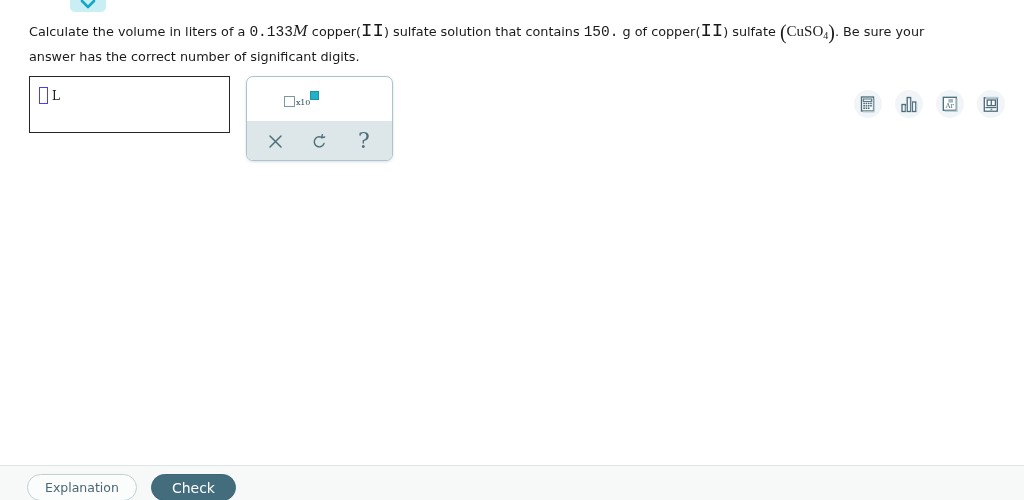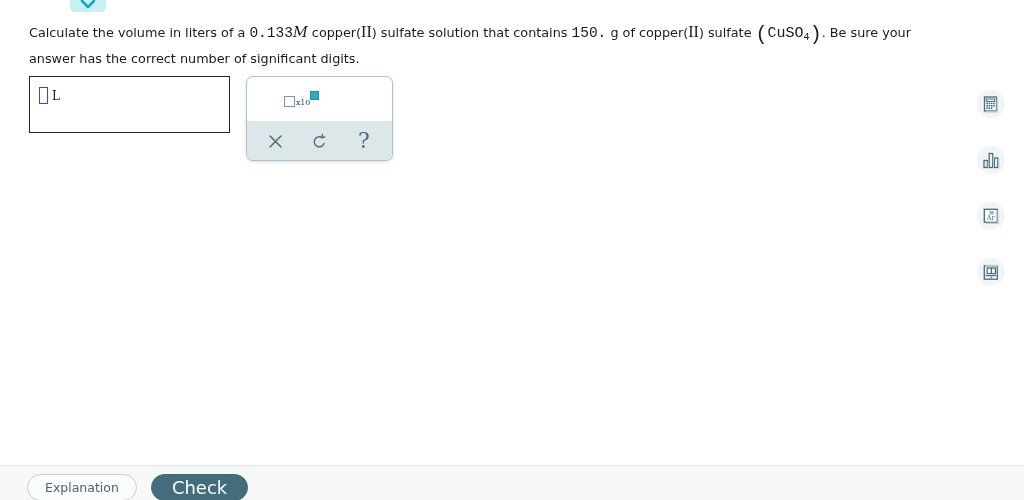--- a/index.html
+++ b/index.html
@@ -33,23 +33,23 @@
     position: absolute;
     left: 29px; top: 21px;
     width: 930px;
     font-size: 12.8px;
     line-height: 21px;
     color: #1a1a1a;
     font-family: "DejaVu Sans", sans-serif;
   }
   .serif { font-family: Liberation Mono, monospace; font-size: 14.5px; }
   .serif-i { font-family: "DejaVu Serif", serif; font-style: italic; font-size: 14.5px; }
-  .rm { font-family: Liberation Serif, serif; font-size: 16px; font-style: normal; }
+  .rm { font-family: Liberation Mono, monospace; font-size: 19px; font-style: normal; }
   .formula {
-    font-family: Liberation Mono, monospace;
+    font-family: Liberation Serif, serif;
     font-size: 15px;
     white-space: nowrap;
   }
   .paren { font-size: 20px; vertical-align: -3px; }
   .formula sub { font-size: 10px; vertical-align: -3px; }
 
   
   .answer-box {
     position: absolute;
     left: 29px; top: 76px;
@@ -135,22 +135,22 @@
     font-family: "DejaVu Serif", serif;
     font-size: 22px;
     color: #4c6e79;
     line-height: 1;
   }
 
   
   .sidetools {
     position: absolute;
     right: 19px; top: 90px;
-    display: flex; flex-direction: column;
-    gap: 28px;
+    display: flex; flex-direction: row;
+    gap: 13px;
   }
   .tool {
     width: 28px; height: 28px;
     border-radius: 50%;
     background: #f1f5f7;
     display: flex; align-items: center; justify-content: center;
     cursor: pointer;
   }
   .tool svg { display: block; }
 
@@ -185,21 +185,21 @@
     display: flex; align-items: center;
     cursor: pointer;
   }
   .btn-solid {
     height: 27px;
     padding: 0 20px;
     border: 1px solid #3c6876;
     border-radius: 14px;
     background: #436d7c;
     color: #ffffff;
-    font-size: 18px;
+    font-size: 14px;
     font-family: "DejaVu Sans", sans-serif;
     display: flex; align-items: center;
     cursor: pointer;
   }
 </style>
 </head>
 <body>
 
 <div id="app">
 

